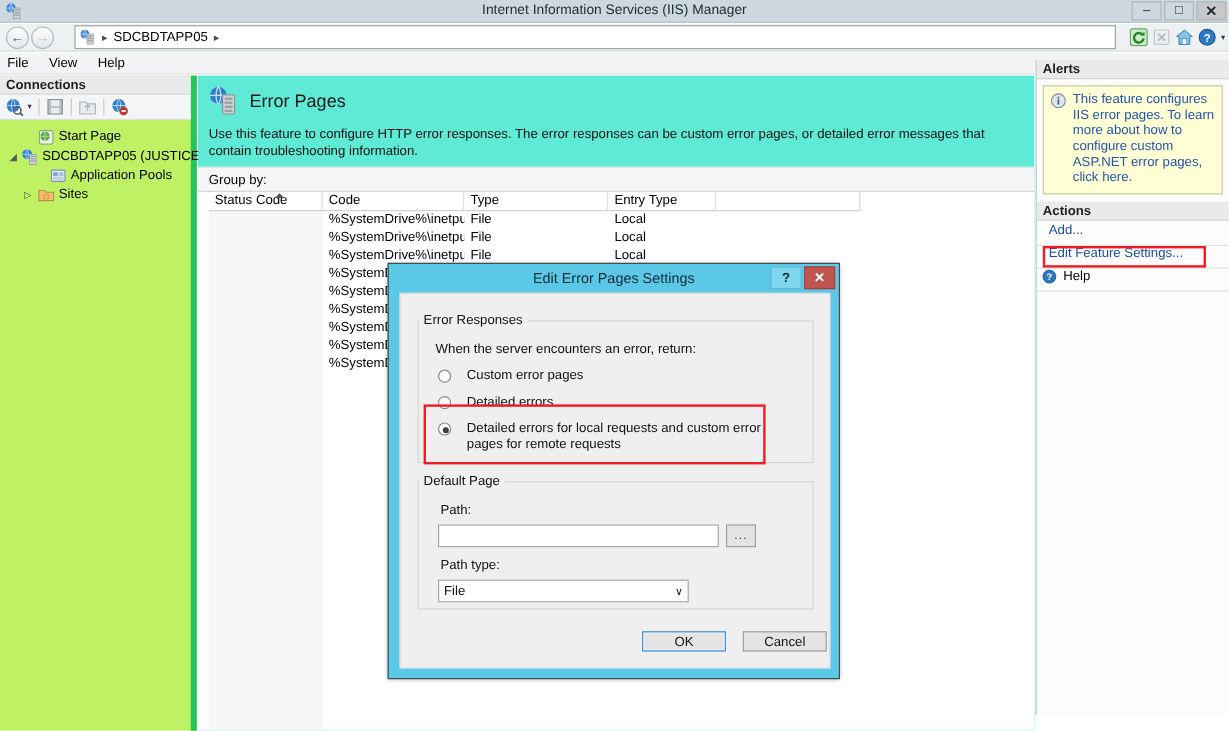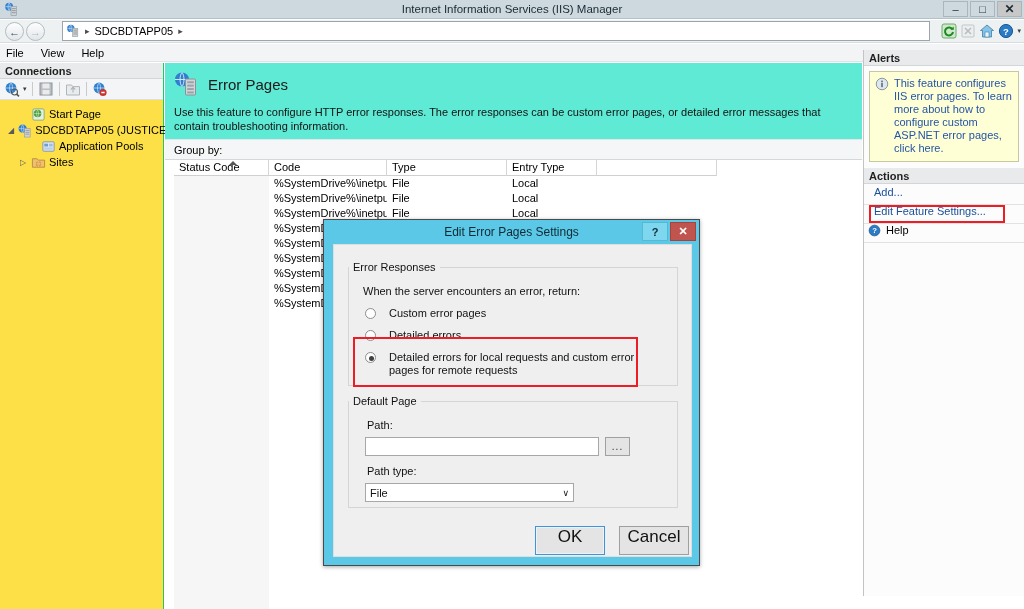--- a/index.html
+++ b/index.html
@@ -70,21 +70,21 @@
   .menubar {
     position: absolute; left: 0; top: 44px; width: 1024px; height: 18px;
     background: #f2f4f5; border-bottom: 1px solid #dfe3e5;
     display: flex; align-items: center; padding-left: 6px; gap: 17px;
   }
   .menuitem { font-size: 11px; color: #000; }
 
   
   .leftpanel {
     position: absolute; left: 0; top: 63px; width: 164px; height: 546px;
-    background: #fde047; border-right: 1px solid #22c55e;
+    background: #bef264; border-right: 5px solid #22c55e;
   }
   .panelhdr {
     height: 16px; background: #e8eaeb;
     border-bottom: 1px solid #d3d6d8;
     font-weight: bold; font-size: 11px;
     padding-left: 5px; line-height: 16px; color: #1f1f1f;
   }
   .conn-toolbar {
     height: 21px; background: #f4f5f6; border-bottom: 1px solid #dcdfe0;
     display: flex; align-items: center; padding-left: 4px; gap: 3px;
@@ -233,23 +233,23 @@
     background: #e4e4e4; border: 1px solid #a0a0a0;
     display: flex; align-items: center; justify-content: center;
     font-size: 10px; color: #333; letter-spacing: 1px;
   }
   .select-box {
     position: absolute; background: #fff; border: 1px solid #a7a7a7;
     display: flex; align-items: center; justify-content: space-between;
     padding: 0 4px 0 4px; font-size: 11px; color: #111;
   }
   .dlgbtn {
-    position: absolute; width: 70px; height: 29px;
-    display: flex; align-items: flex-start; justify-content: center;
-    font-size: 17px; color: #111;
+    position: absolute; width: 70px; height: 17px;
+    display: flex; align-items: center; justify-content: center;
+    font-size: 11px; color: #111;
     background: #e4e4e4; border: 1px solid #9f9f9f;
   }
   .dlgbtn.default { border: 1px solid #3f93d6; box-shadow: inset 0 0 0 1px #eaf4fc; }
 </style>
 </head>
 <body>
 
 <div id="app">
 
   <div class="titlebar">

